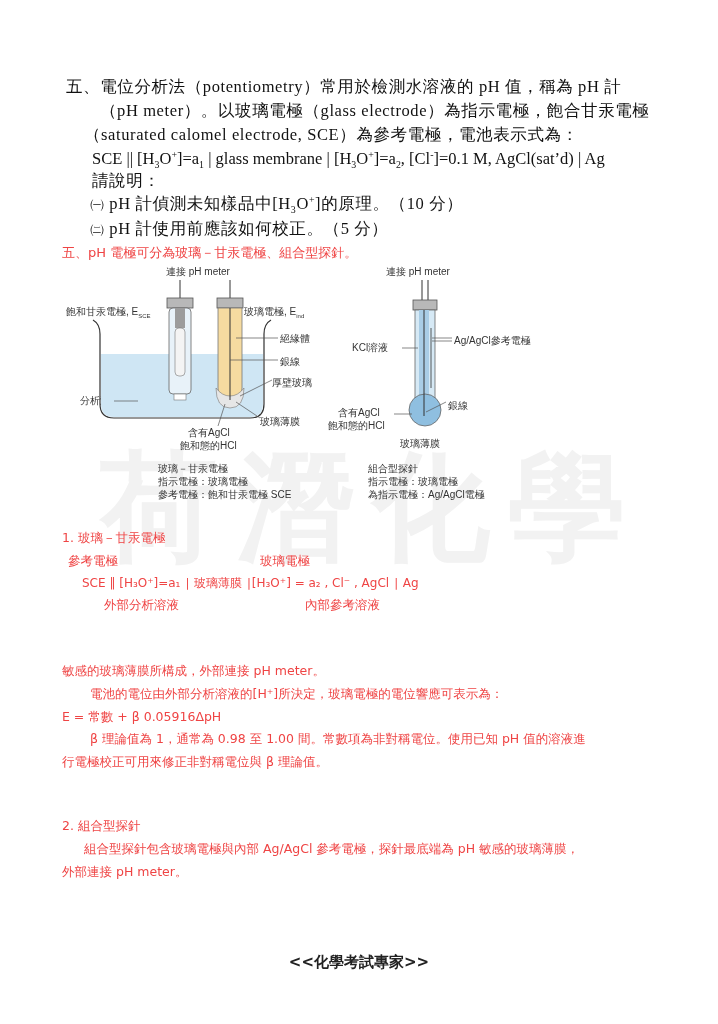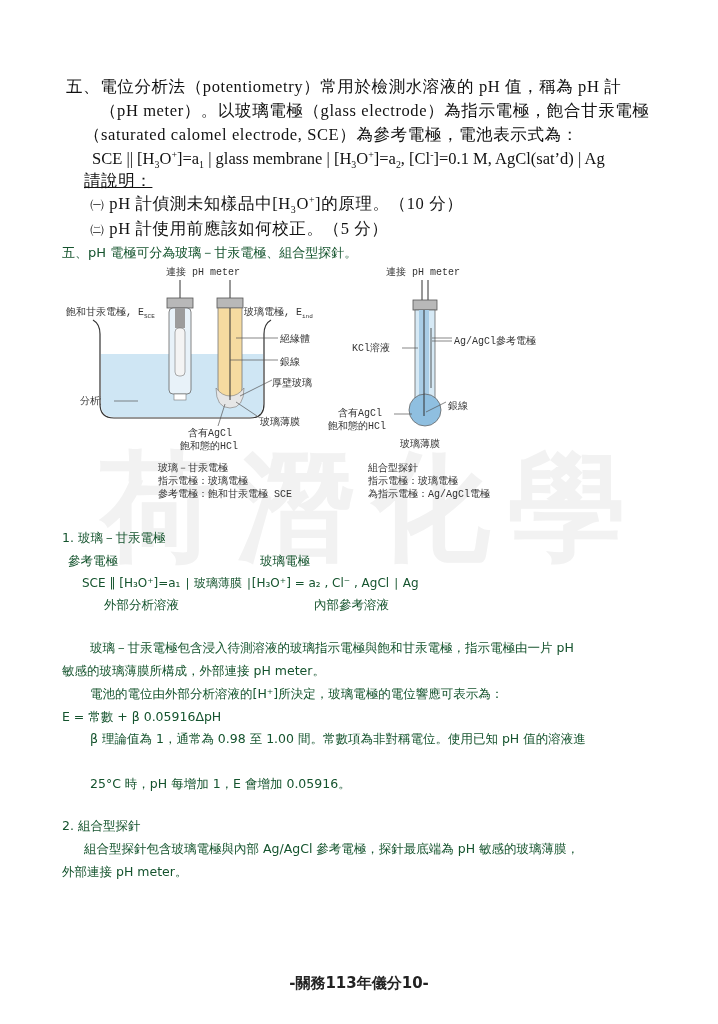--- a/index.html
+++ b/index.html
@@ -5,23 +5,23 @@
   html, body { margin: 0; padding: 0; background: #ffffff; }
   body { width: 718px; height: 1024px; position: relative; overflow: hidden; color: #1a1a1a; }
   .abs { position: absolute; white-space: nowrap; }
 
   
   .q { font-family: "Liberation Serif", "DejaVu Serif", serif; font-size: 16.5px; line-height: 21.5px; color: #111; }
   .q-line { position: absolute; white-space: nowrap; letter-spacing: 0.6px; }
   sub, sup { font-size: 60%; line-height: 0; }
 
   
-  .ans { font-family: "DejaVu Sans", "Liberation Sans", sans-serif; font-size: 12.5px; color: #14532d; }
+  .ans { font-family: "DejaVu Sans", "Liberation Sans", sans-serif; font-size: 12.5px; color: #ef4444; }
   .ans-lg { font-size: 13px; }
-  .small-lbl { font-family: Liberation Mono, monospace; font-size: 10px; color: #333; }
+  .small-lbl { font-family: Liberation Sans, sans-serif; font-size: 10px; color: #333; }
 
   .watermark {
     position: absolute; left: 100px; top: 442px; width: 560px; height: 130px;
     font-family: "DejaVu Sans", sans-serif; font-weight: bold; font-size: 118px;
     color: #f2f2f2; letter-spacing: 18px; line-height: 130px; z-index: 0; white-space: nowrap;
   }
   .content { position: absolute; inset: 0; z-index: 1; }
 
   .footer { font-family: "DejaVu Sans", "Liberation Sans", sans-serif; font-size: 15px; font-weight: bold; color: #222; text-align: center; position: absolute; left: 0; width: 718px; }
 </style>
@@ -32,21 +32,21 @@
 
 <div class="content">
 
   <div class="q">
     <div class="q-line" style="left:66px; top:76px;">五、電位分析法（potentiometry）常用於檢測水溶液的 pH 值，稱為 pH 計</div>
     <div class="q-line" style="left:100px; top:100px;">（pH meter）。以玻璃電極（glass electrode）為指示電極，飽合甘汞電極</div>
     <div class="q-line" style="left:84px; top:124px;">（saturated calomel electrode, SCE）為參考電極，電池表示式為：</div>
     <div class="q-line" style="left:92px; top:148px; letter-spacing:0;">
       <span>SCE || [H</span><sub>3</sub><span>O</span><sup>+</sup><span>]=a</span><sub>1</sub><span> | glass membrane | [H</span><sub>3</sub><span>O</span><sup>+</sup><span>]=a</span><sub>2</sub><span>, [Cl</span><sup>-</sup><span>]=0.1 M, AgCl(sat’d) | Ag</span>
     </div>
-    <div class="q-line" style="left:84px; top:170px;text-decoration:underline;">請說明：</div>
+    <div class="q-line" style="left:92px; top:170px;">請說明：</div>
     <div class="q-line" style="left:90px; top:193px;">
       <span style="font-size:14px;">㈠</span><span> </span><span>pH 計偵測未知樣品中[H</span><sub>3</sub><span>O</span><sup>+</sup><span>]的原理。（10 分）</span>
     </div>
     <div class="q-line" style="left:90px; top:218px;">
       <span style="font-size:14px;">㈡</span><span> </span><span>pH 計使用前應該如何校正。（5 分）</span>
     </div>
   </div>
 
   <div class="abs ans ans-lg" style="left:62px; top:244px;">五、pH 電極可分為玻璃－甘汞電極、組合型探針。</div>
 
@@ -123,27 +123,26 @@
     <div>組合型探針</div>
     <div>指示電極：玻璃電極</div>
     <div>為指示電極：Ag/AgCl電極</div>
   </div>
 
   <div class="abs ans" style="left:62px; top:530px;">1. 玻璃－甘汞電極</div>
   <div class="abs ans" style="left:68px; top:553px;">參考電極</div>
   <div class="abs ans" style="left:260px; top:553px;">玻璃電極</div>
   <div class="abs ans" style="left:82px; top:575px; font-size:12px;">SCE ‖ [H₃O⁺]=a₁ ∣ 玻璃薄膜 ∣[H₃O⁺] = a₂ , Cl⁻ , AgCl ∣ Ag</div>
   <div class="abs ans" style="left:104px; top:597px;">外部分析溶液</div>
-  <div class="abs ans" style="left:314px; top:597px;">內部參考溶液</div>
+  <div class="abs ans" style="left:305px; top:597px;">內部參考溶液</div>
 
-  <div class="abs ans" style="left:90px; top:640px;">玻璃－甘汞電極包含浸入待測溶液的玻璃指示電極與飽和甘汞電極，指示電極由一片 pH</div>
   <div class="abs ans" style="left:62px; top:663px;">敏感的玻璃薄膜所構成，外部連接 pH meter。</div>
   <div class="abs ans" style="left:90px; top:686px;">電池的電位由外部分析溶液的[H⁺]所決定，玻璃電極的電位響應可表示為：</div>
   <div class="abs ans" style="left:62px; top:709px;">E = 常數 + β  0.05916ΔpH</div>
   <div class="abs ans" style="left:90px; top:731px;">β 理論值為 1，通常為 0.98 至 1.00 間。常數項為非對稱電位。使用已知 pH 值的溶液進</div>
-  <div class="abs ans" style="left:90px; top:776px;">25°C 時，pH 每增加 1，E 會增加 0.05916。</div>
+  <div class="abs ans" style="left:62px; top:754px;">行電極校正可用來修正非對稱電位與 β 理論值。</div>
 
   <div class="abs ans" style="left:62px; top:818px;">2. 組合型探針</div>
   <div class="abs ans" style="left:84px; top:841px;">組合型探針包含玻璃電極與內部 Ag/AgCl 參考電極，探針最底端為 pH 敏感的玻璃薄膜，</div>
   <div class="abs ans" style="left:62px; top:864px;">外部連接 pH meter。</div>
 
-  <div class="footer" style="top:974px;">-關務113年儀分10-</div>
+  <div class="footer" style="top:953px;">&lt;&lt;化學考試專家&gt;&gt;</div>
 </div>
 
 </body></html>

